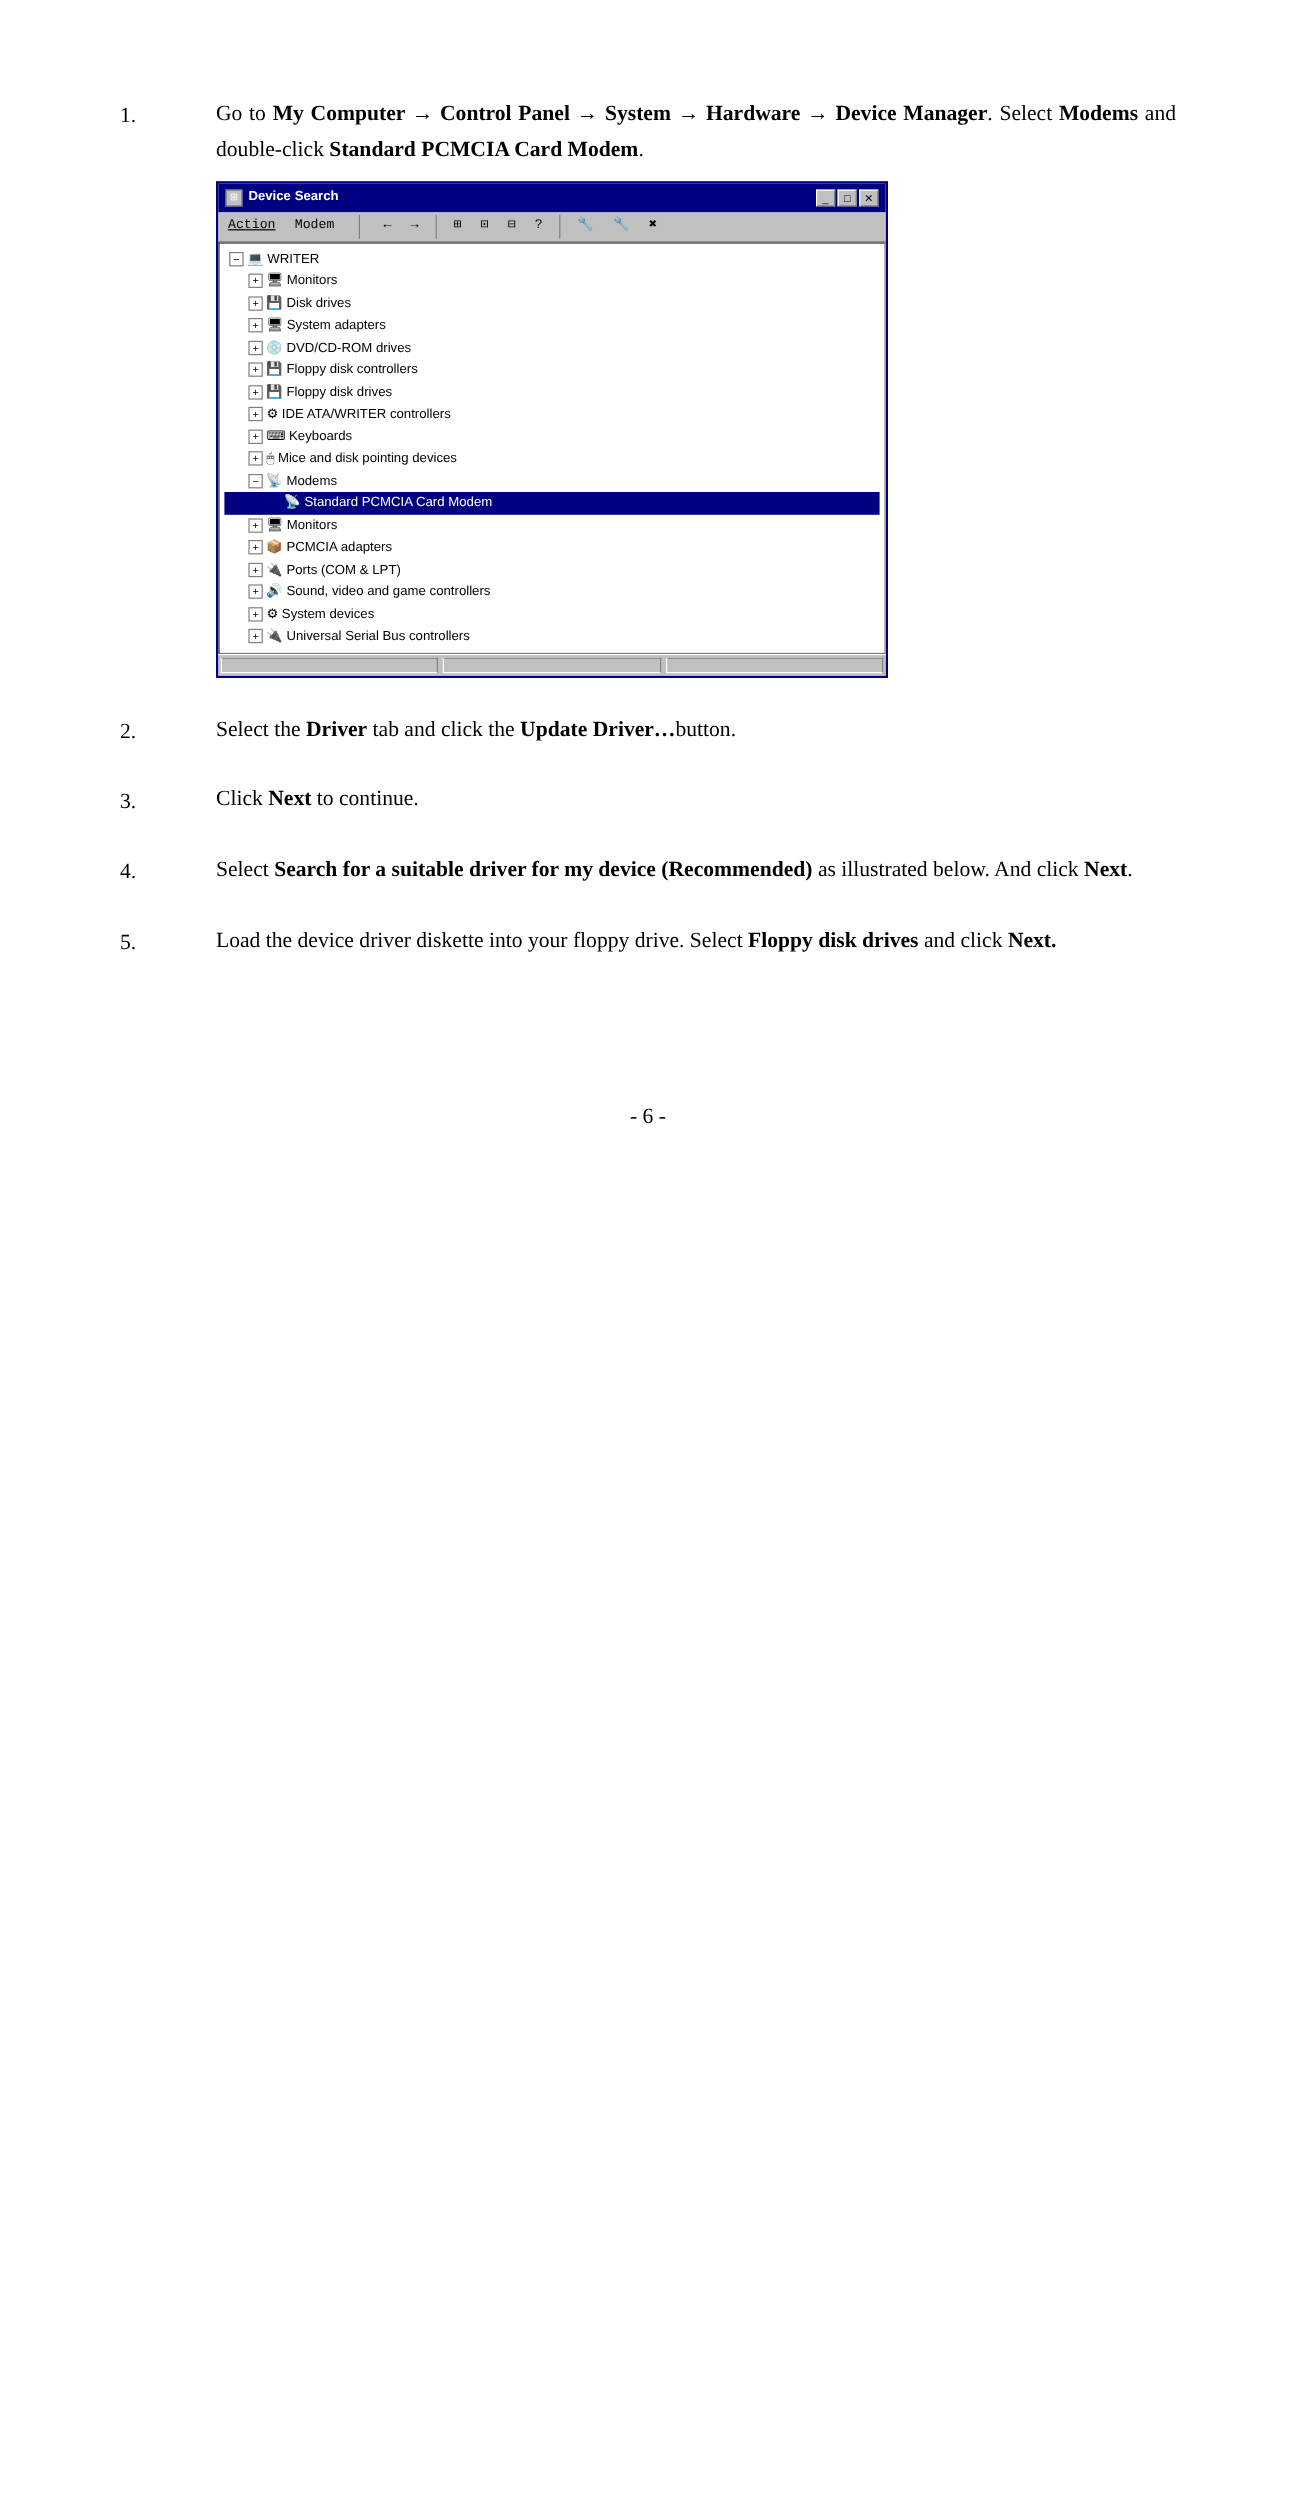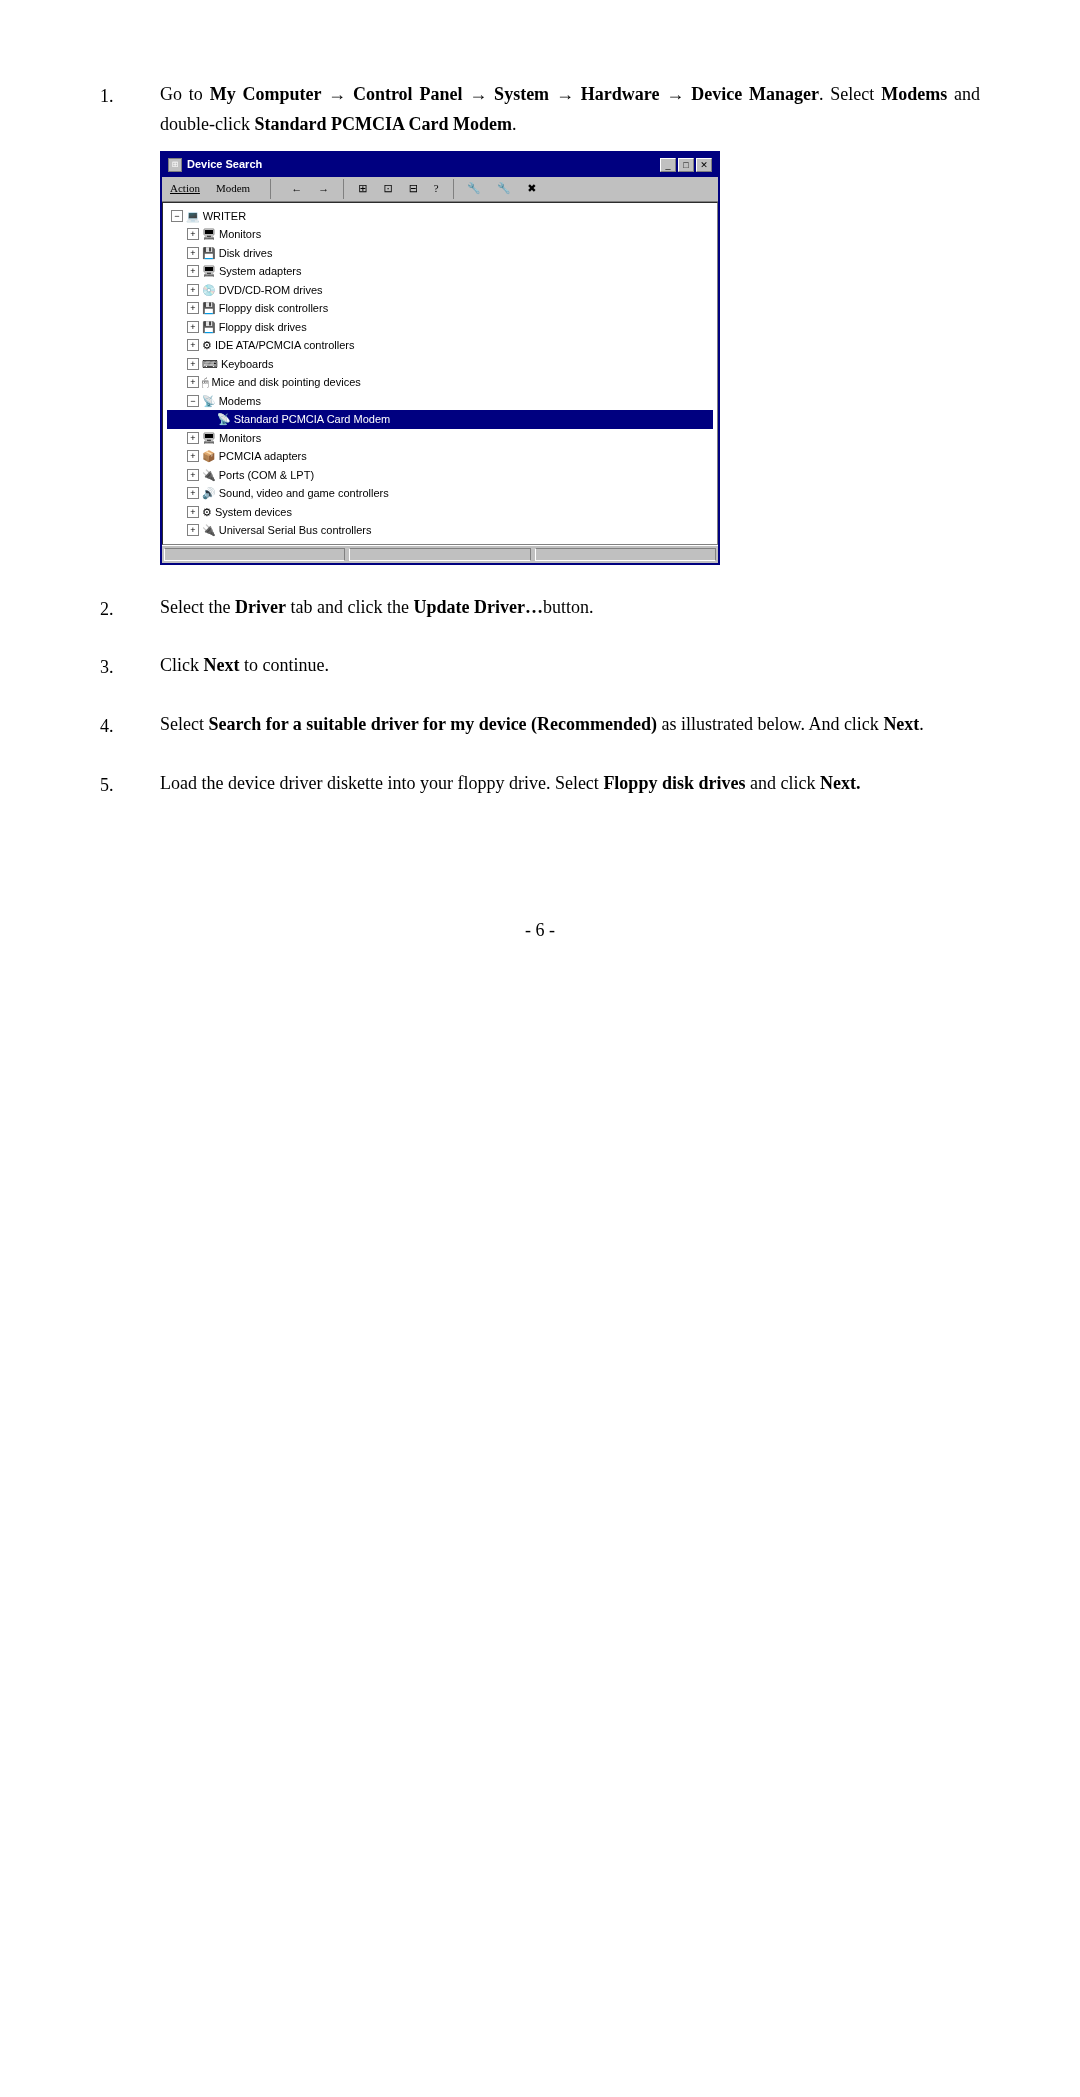--- a/index.html
+++ b/index.html
@@ -28,20 +28,21 @@
 
     .list-number {
       min-width: 60px;
       font-size: 18px;
       padding-top: 2px;
     }
 
     .list-content {
       flex: 1;
       text-align: justify;
+      margin-left: 20px;
     }
 
     .list-content p {
       text-align: justify;
       line-height: 1.65;
     }
 
     
     .device-manager-window {
       margin-top: 12px;
@@ -109,21 +110,21 @@
     .dm-menubar {
       background: #c0c0c0;
       padding: 2px 4px;
       display: flex;
       gap: 8px;
       border-bottom: 1px solid #808080;
     }
 
     .dm-menu-item {
       font-size: 11px;
-      font-family: Liberation Serif, serif;
+      font-family: Liberation Mono, monospace;
       padding: 1px 4px;
       cursor: pointer;
     }
 
     .dm-menu-item:first-child { text-decoration: underline; }
 
     .dm-body {
       background: #ffffff;
       padding: 4px;
       min-height: 260px;
@@ -275,21 +276,21 @@
               <span style="display:inline-block;width:20px;"></span>
               <span class="expand-btn">+</span>
               <span style="font-size:11px; margin-right:3px;">💾</span>
               <span>Floppy disk drives</span>
             </div>
 
             <div class="dm-tree-item">
               <span style="display:inline-block;width:20px;"></span>
               <span class="expand-btn">+</span>
               <span style="font-size:11px; margin-right:3px;">⚙</span>
-              <span>IDE ATA/PCMCIA controllers</span>
+              <span>IDE ATA/WRITER controllers</span>
             </div>
 
             <div class="dm-tree-item">
               <span style="display:inline-block;width:20px;"></span>
               <span class="expand-btn">+</span>
               <span style="font-size:11px; margin-right:3px;">⌨</span>
               <span>Keyboards</span>
             </div>
 
             <div class="dm-tree-item">

